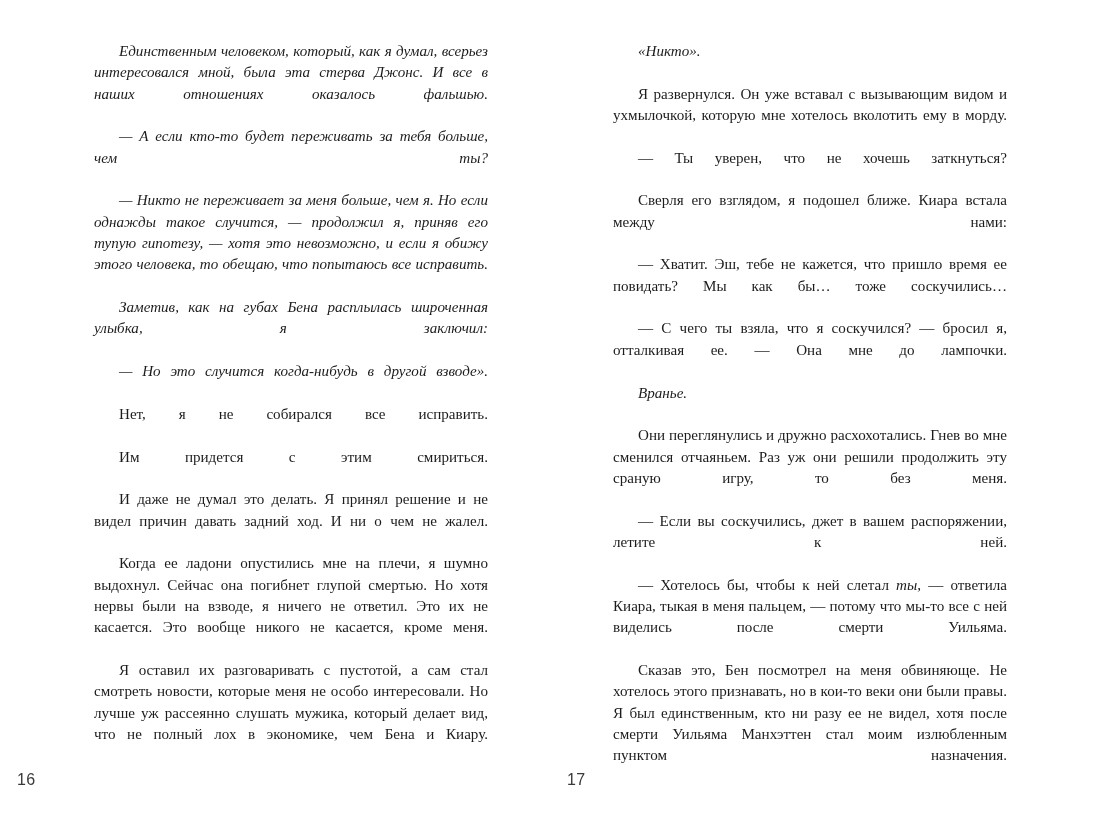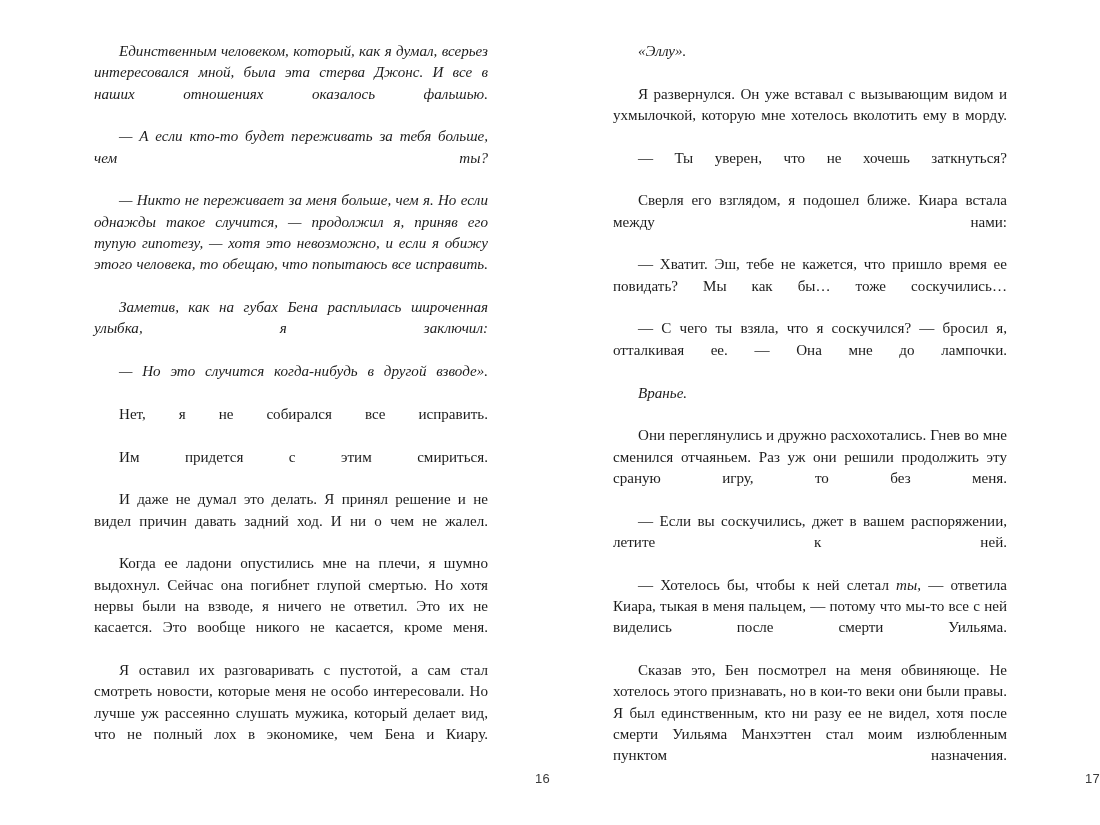--- a/index.html
+++ b/index.html
@@ -22,20 +22,21 @@
     height: 825px;
     background: #ffffff;
     box-sizing: border-box;
   }
 
   .page {
     position: absolute;
     top: 0;
     height: 701px;
     box-sizing: border-box;
+    padding-left: 17px;
   }
 
   .page-left  { left: 0;   width: 550px; }
   .page-right { left: 550px; width: 550px; }
 
   .text-block {
     position: absolute;
     top: 41px;
     width: 394px;
     font-size: 15.1px;
@@ -60,23 +61,23 @@
     font-style: italic;
   }
 
   em {
   }
 
   .folio {
     position: absolute;
     top: 771px;
     width: 100%;
-    text-align: right;
+    text-align: left;
     font-family: "Liberation Sans", "DejaVu Sans", sans-serif;
-    font-size: 13px;
+    font-size: 16px;
     color: #3a3a3a;
     letter-spacing: 0.3px;
   }
 
   
   p::after {
     content: "";
     display: inline-block;
     width: 100%;
   }
@@ -97,21 +98,21 @@
         <p>Им придется с этим смириться.</p>
         <p>И даже не думал это делать. Я принял решение и не видел причин давать задний ход. И ни о чем не жалел.</p>
         <p>Когда ее ладони опустились мне на плечи, я шумно выдохнул. Сейчас она погибнет глупой смертью. Но хотя нервы были на взводе, я ничего не ответил. Это их не касается. Это вообще никого не касается, кроме меня.</p>
         <p>Я оставил их разговаривать с пустотой, а сам стал смотреть новости, которые меня не особо интересовали. Но лучше уж рассеянно слушать мужика, который делает вид, что не полный лох в экономике, чем Бена и Киару.</p>
       </div>
     <div class="folio">16</div>
   </div>
 
   <div class="page page-right">
     <div class="text-block">
-        <p class="ital">«Эллу».</p>
+        <p class="ital">«Никто».</p>
         <p>Я развернулся. Он уже вставал с вызывающим видом и ухмылочкой, которую мне хотелось вколотить ему в морду.</p>
         <p>— Ты уверен, что не хочешь заткнуться?</p>
         <p>Сверля его взглядом, я подошел ближе. Киара встала между нами:</p>
         <p>— Хватит. Эш, тебе не кажется, что пришло время ее повидать? Мы как бы… тоже соскучились…</p>
         <p>— С чего ты взяла, что я соскучился? — бросил я, отталкивая ее. — Она мне до лампочки.</p>
         <p class="ital">Вранье.</p>
         <p>Они переглянулись и дружно расхохотались. Гнев во мне сменился отчаяньем. Раз уж они решили продолжить эту сраную игру, то без меня.</p>
         <p>— Если вы соскучились, джет в вашем распоряжении, летите к ней.</p>
         <p>— Хотелось бы, чтобы к ней слетал <em>ты</em>, — ответила Киара, тыкая в меня пальцем, — потому что мы-то все с ней виделись после смерти Уильяма.</p>
         <p>Сказав это, Бен посмотрел на меня обвиняюще. Не хотелось этого признавать, но в кои-то веки они были правы. Я был единственным, кто ни разу ее не видел, хотя после смерти Уильяма Манхэттен стал моим излюбленным пунктом назначения.</p>

